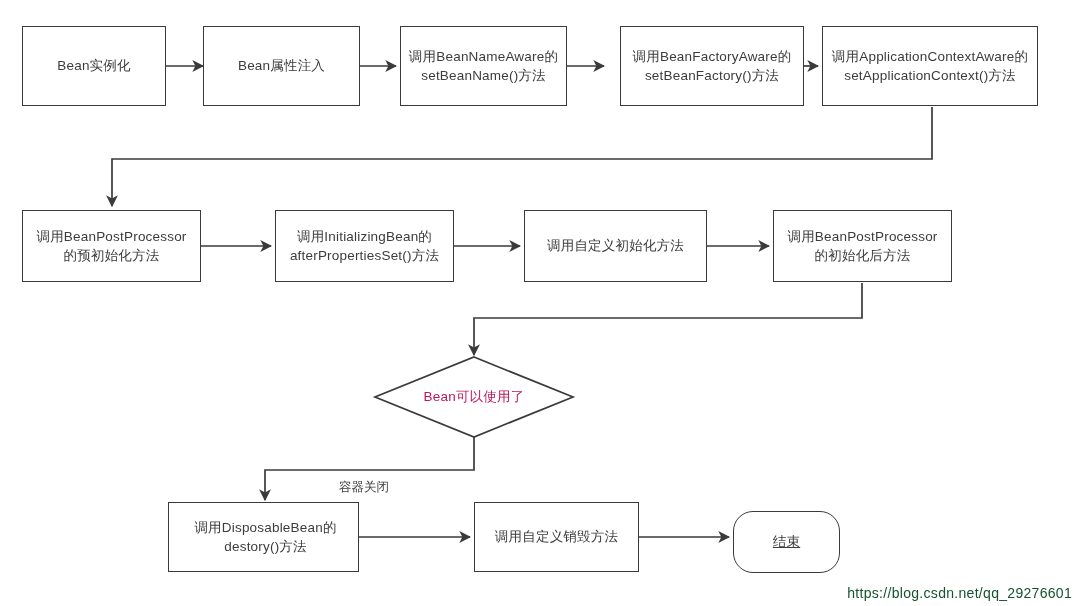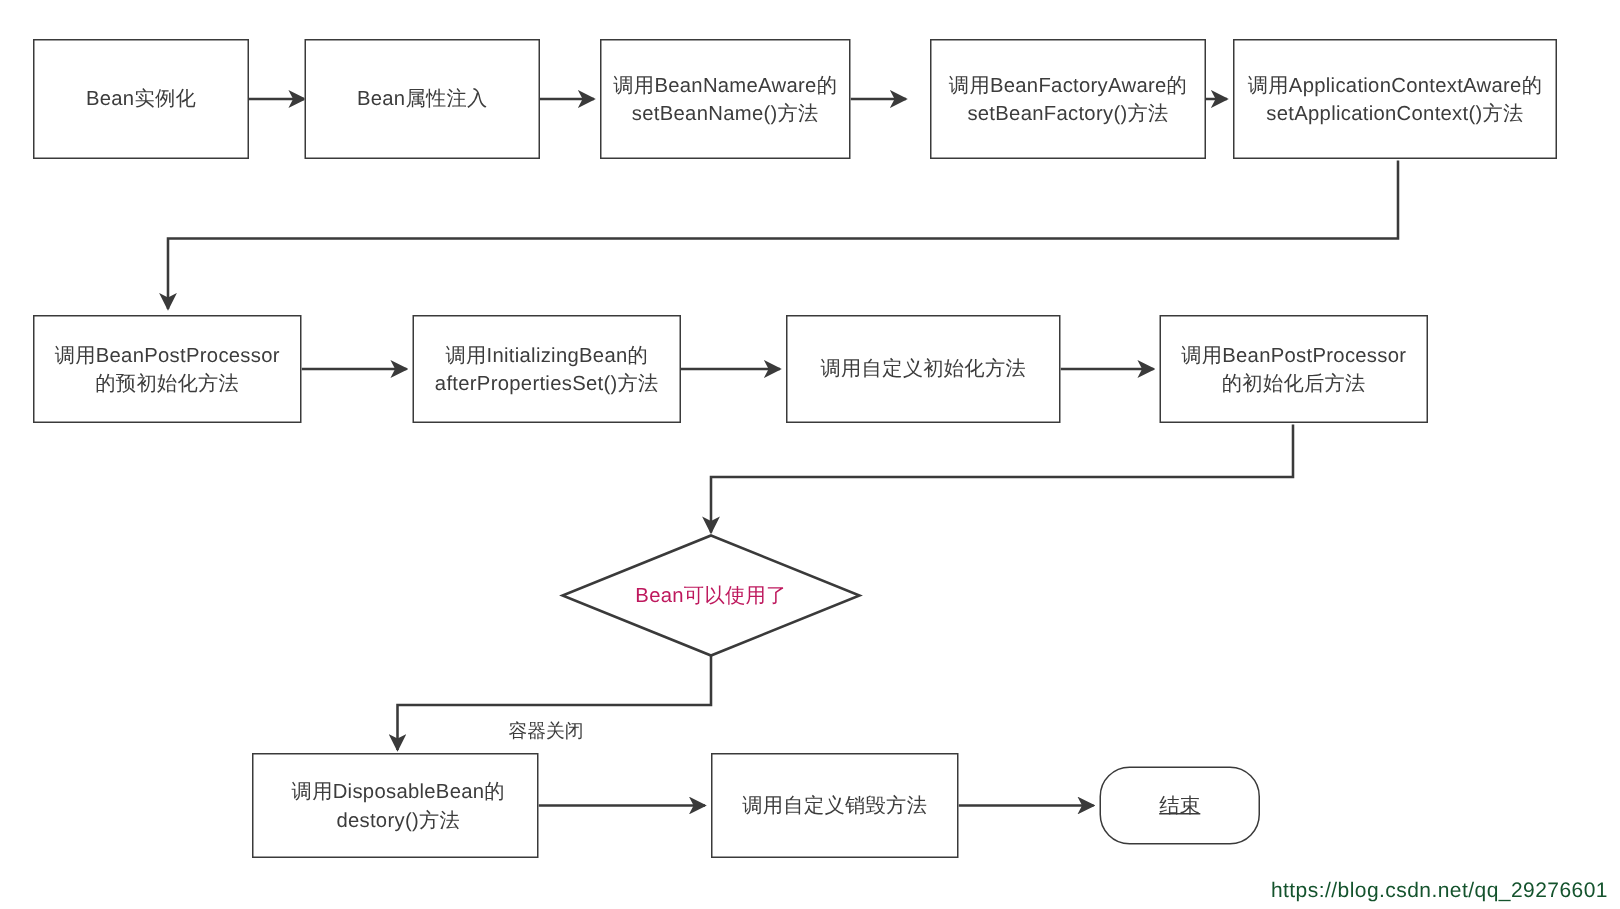--- a/index.html
+++ b/index.html
@@ -166,19 +166,19 @@
   <div class="edge-label" style="left:336px; top:459px;">容器关闭</div>
 
   <div class="node" style="left:168px; top:502px; width:191px; height:70px;padding-left:11px;">
     <span>调用DisposableBean的destory()方法</span>
   </div>
 
   <div class="node" style="left:474px; top:502px; width:165px; height:70px;">
     <span>调用自定义销毁方法</span>
   </div>
 
-  <div class="node terminal" style="left:733px; top:511px; width:107px; height:52px;text-decoration:underline;">
+  <div class="node terminal" style="left:733px; top:511px; width:107px; height:62px;text-decoration:underline;">
     <span>结束</span>
   </div>
 
   <div class="watermark">https://blog.csdn.net/qq_29276601</div>
 
 </div>
 
 </body></html>

